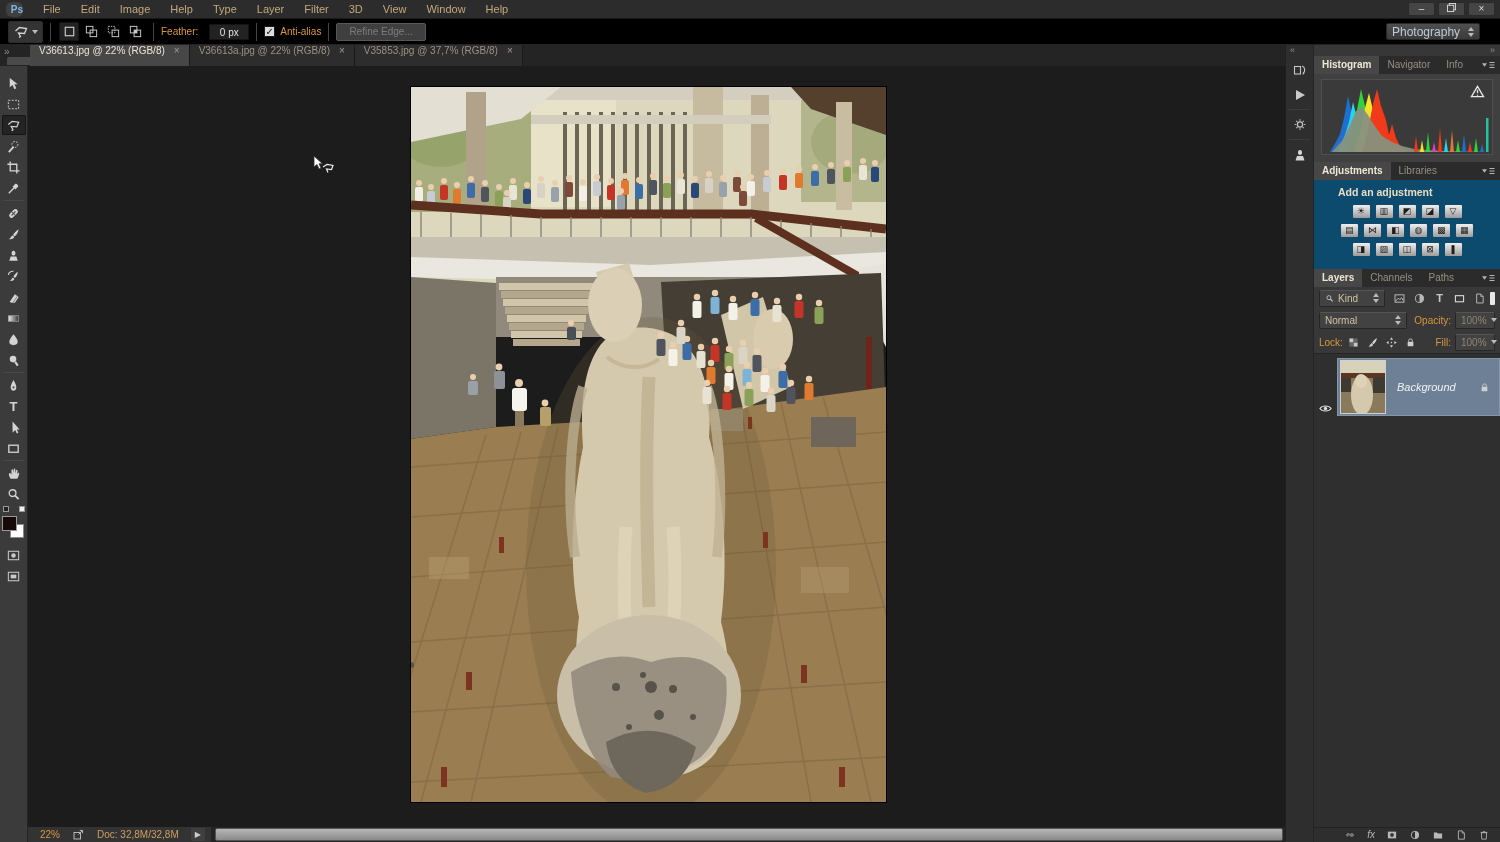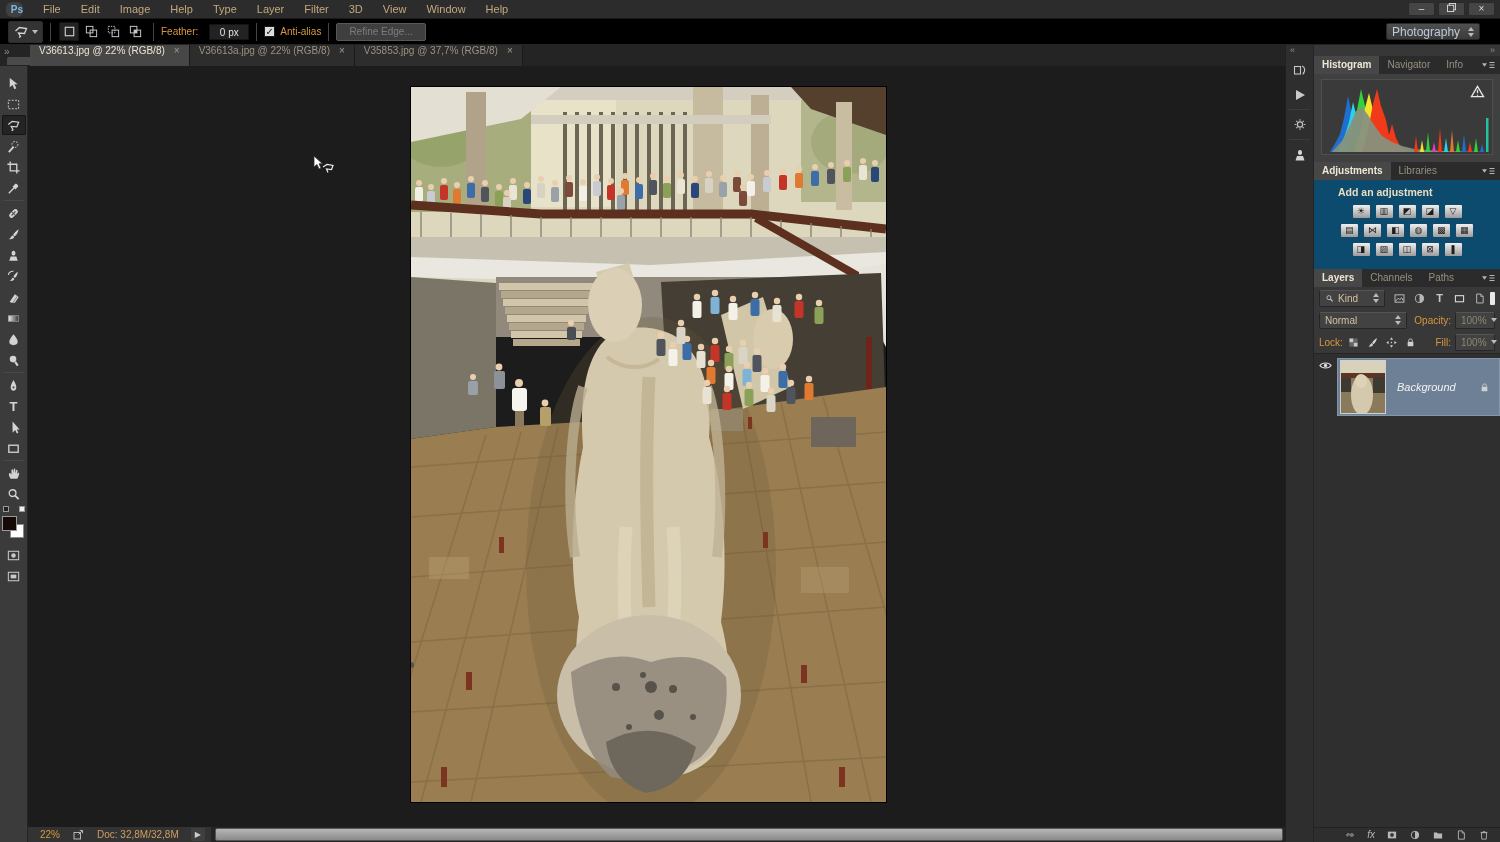--- a/index.html
+++ b/index.html
@@ -74,21 +74,21 @@
   .adjwrap{background:#0c4a6e;padding:3px 22px 7px}
   .adjhead{color:#e8ddc1;font-weight:bold;font-size:10.5px;margin:3px 0 7px 2px}
   .adjrow{display:flex;justify-content:center;gap:6px;margin-bottom:6px}
   .adjicon{width:17px;height:13px;background:linear-gradient(#efefef,#9c9c9c);border-radius:1px;color:#1d1d1d;font-size:9px;line-height:13px;text-align:center;overflow:hidden}
   .lrow{display:flex;align-items:center;height:22px;padding:0 5px;gap:4px;background:#383838}
   .dd{height:17px;background:#424242;border:1px solid #262626;border-top-color:#555;border-radius:2px;display:flex;align-items:center;padding:0 5px;color:#d2c2a0;font-size:10px;gap:4px}
   .ddval{color:#8f8674}
   .lockicons{display:flex;gap:6px;align-items:center}
   .lockicons svg,.lockicons span{width:13px;height:13px;font-size:11px;color:#c9c9c9;line-height:13px;text-align:center}
   .layerlist{flex:1;background:#2f2f2f;border-top:1px solid #252525;padding-top:4px;overflow:hidden}
-  .layer-row{display:flex;align-items:flex-start;height:58px}
+  .layer-row{display:flex;align-items:flex-end;height:58px}
   .eyecell{width:23px;display:flex;justify-content:center}
   .layerbody{flex:1;height:58px;background:#6d8096;display:flex;align-items:center;box-shadow:inset 0 0 0 1px #8595a8}
   .thumb{width:46px;height:54px;margin-left:3px;border:1px solid #cfcfcf;background:#555}
   .layername{font-style:italic;font-size:11px;color:#f2f2f2;margin-left:11px}
   .layerlock{margin-left:auto;margin-right:9px}
   .lpbottom{height:15px;background:#2e2e2e;border-top:1px solid #222;display:flex;align-items:center;justify-content:flex-end;gap:11px;padding-right:10px}
   .lpbottom svg{width:12px;height:12px}
   .fxtxt{font-size:10px;font-style:italic;color:#b5b5b5;line-height:12px}
 </style>
 </head>

